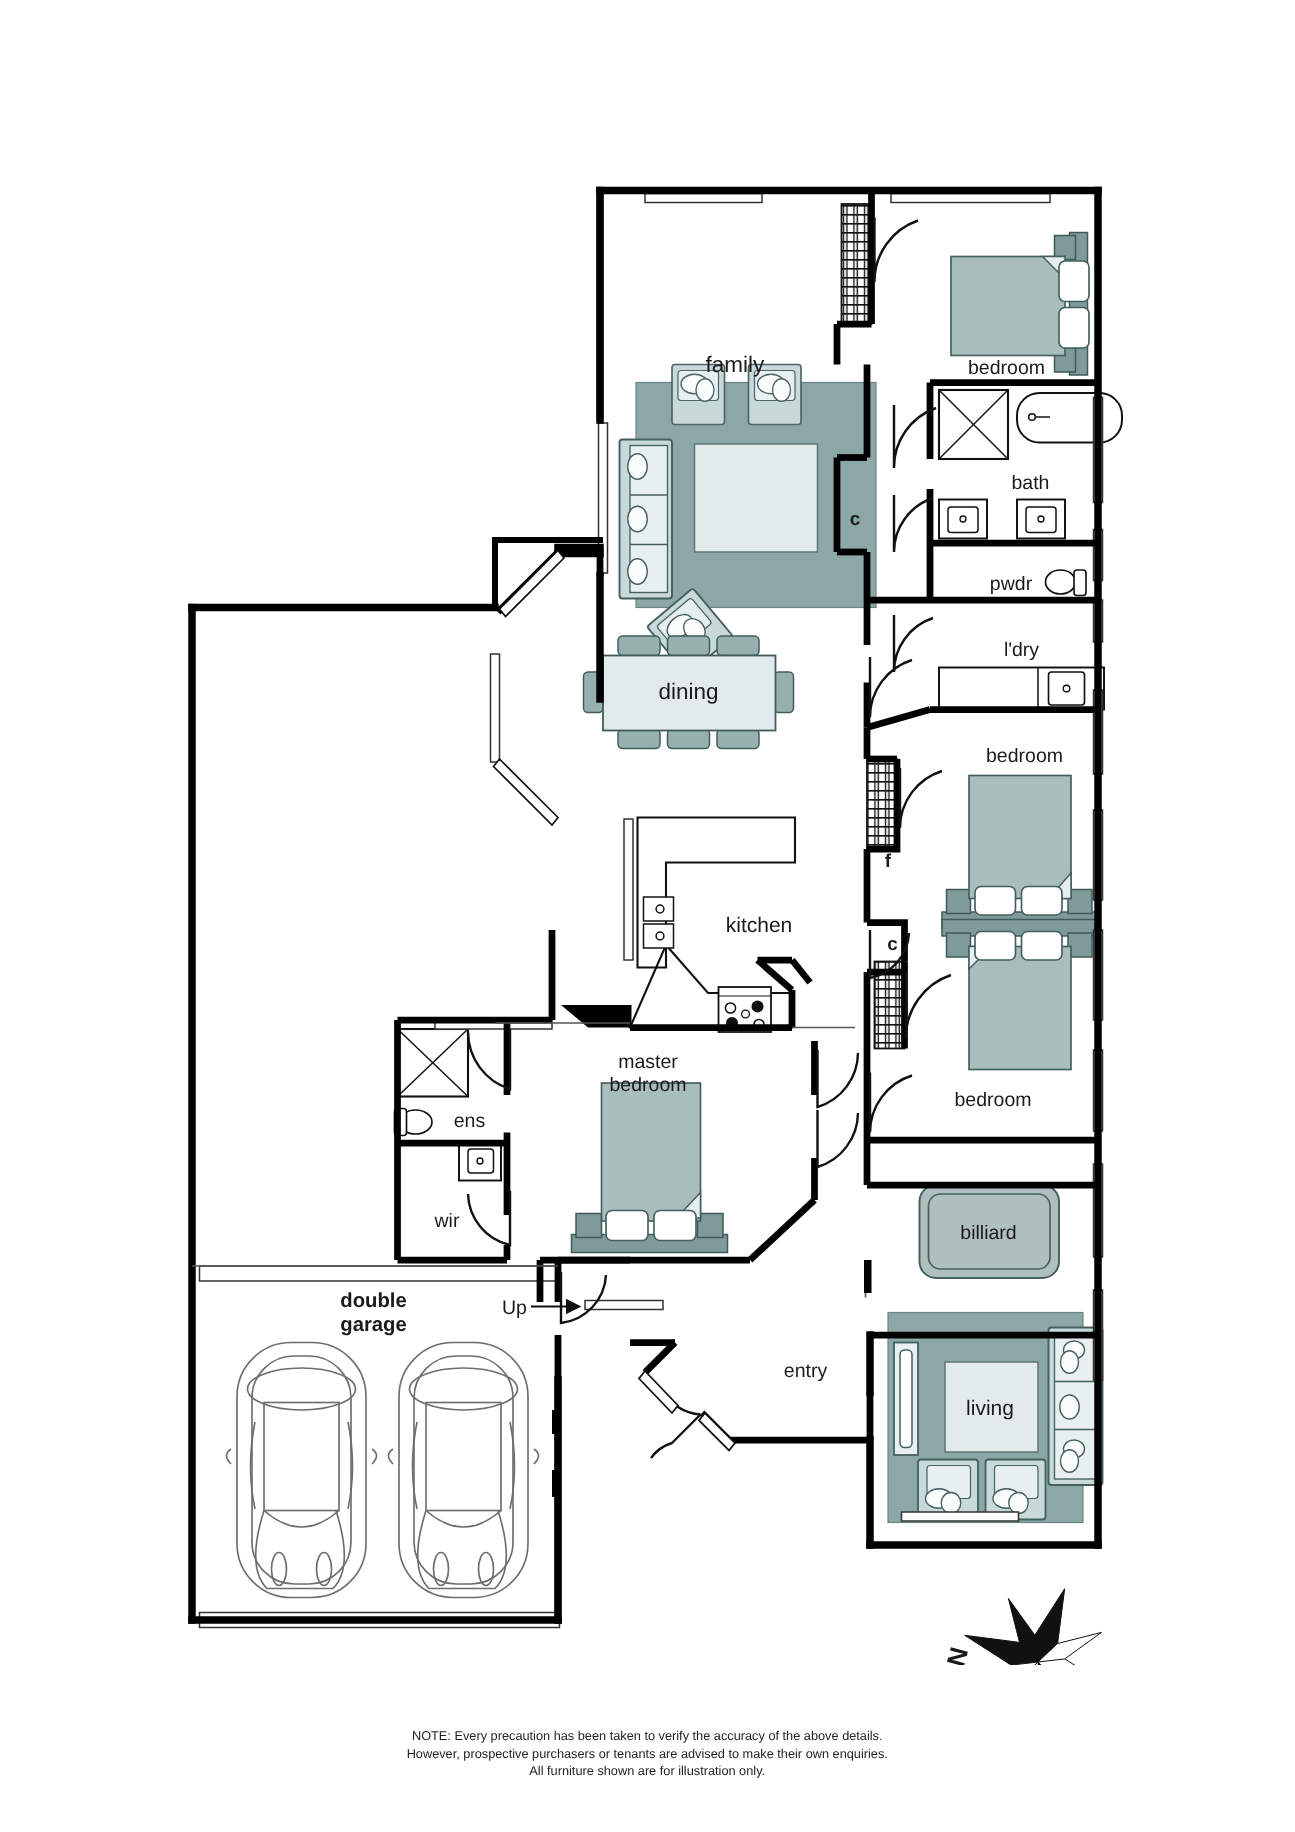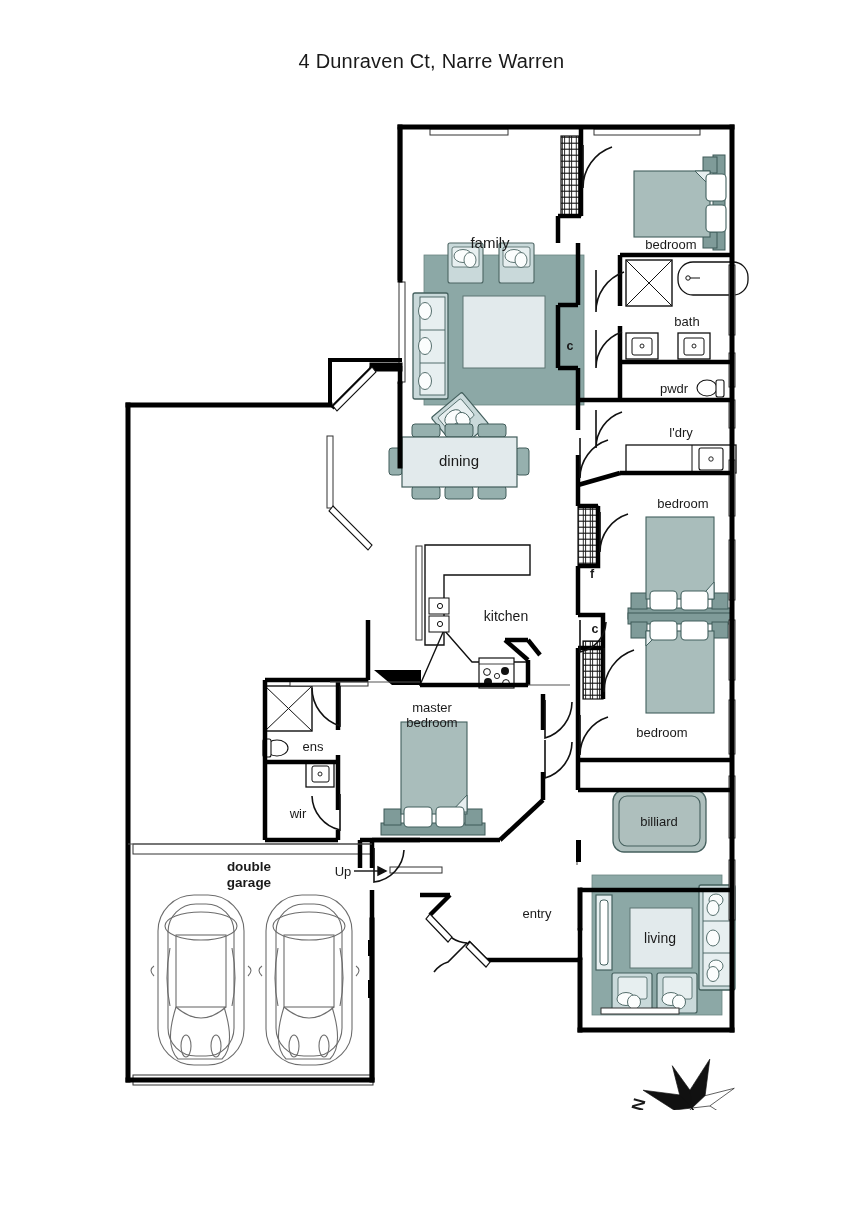--- a/index.html
+++ b/index.html
@@ -23,21 +23,20 @@
   }
   #footer div{white-space:nowrap;}
   svg{display:block;}
   .rmlabel{font-family:"Liberation Sans","DejaVu Sans",sans-serif;fill:#1a1a1a;}
 </style>
 </head>
 <body>
 
 <div id="page">
 
-  <div id="title">4 Dunraven Ct, Narre Warren</div>
 
   <div id="plan">
   <svg width="863" height="1010" viewBox="0 0 863 1010" xmlns="http://www.w3.org/2000/svg">
     <defs>
 
       <pattern id="wardrobeHatch" width="7" height="6" patternUnits="userSpaceOnUse">
         <rect width="7" height="6" fill="#ffffff"></rect>
         <line x1="0" y1="1.2" x2="7" y2="1.2" stroke="#111" stroke-width="1.1"></line>
         <line x1="2.3" y1="0" x2="2.3" y2="6" stroke="#111" stroke-width="0.9"></line>
         <line x1="4.6" y1="0" x2="4.6" y2="6" stroke="#111" stroke-width="0.9"></line>
@@ -504,14 +503,19 @@
         <path d="M-33 33 L-16 8 L0 0 L-8 16 Z" fill="#fff"></path>
       </g>
     </g>
     <g>
       <text class="rmlabel" x="644" y="1006" font-size="17" font-weight="bold" text-anchor="middle" transform="rotate(-75 644 1006)">N</text>
     </g>
 
   </svg>
   </div>
 
+  <div id="footer">
+    <div>NOTE: Every precaution has been taken to verify the accuracy of the above details.</div>
+    <div>However, prospective purchasers or tenants are advised to make their own enquiries.</div>
+    <div>All furniture shown are for illustration only.</div>
+  </div>
 
 </div>
 
 </body></html>

